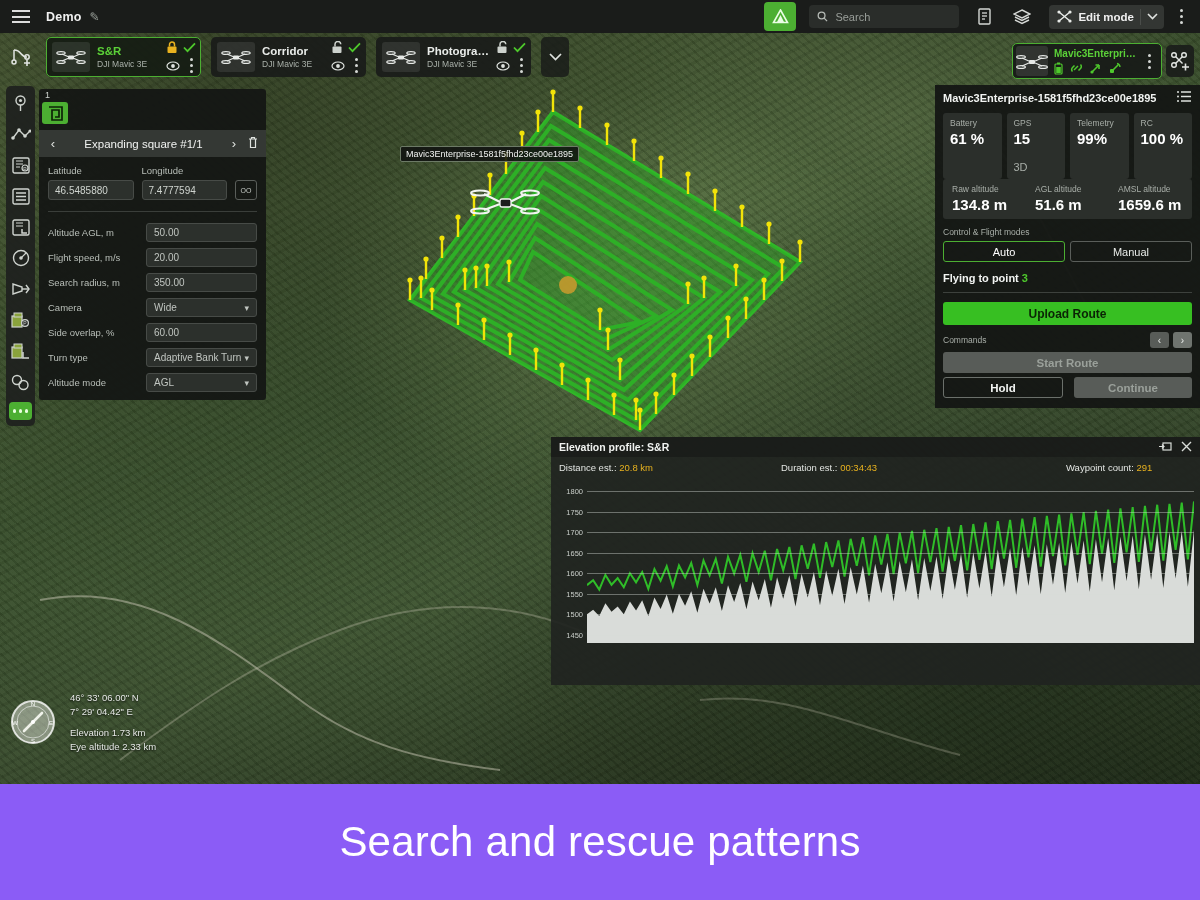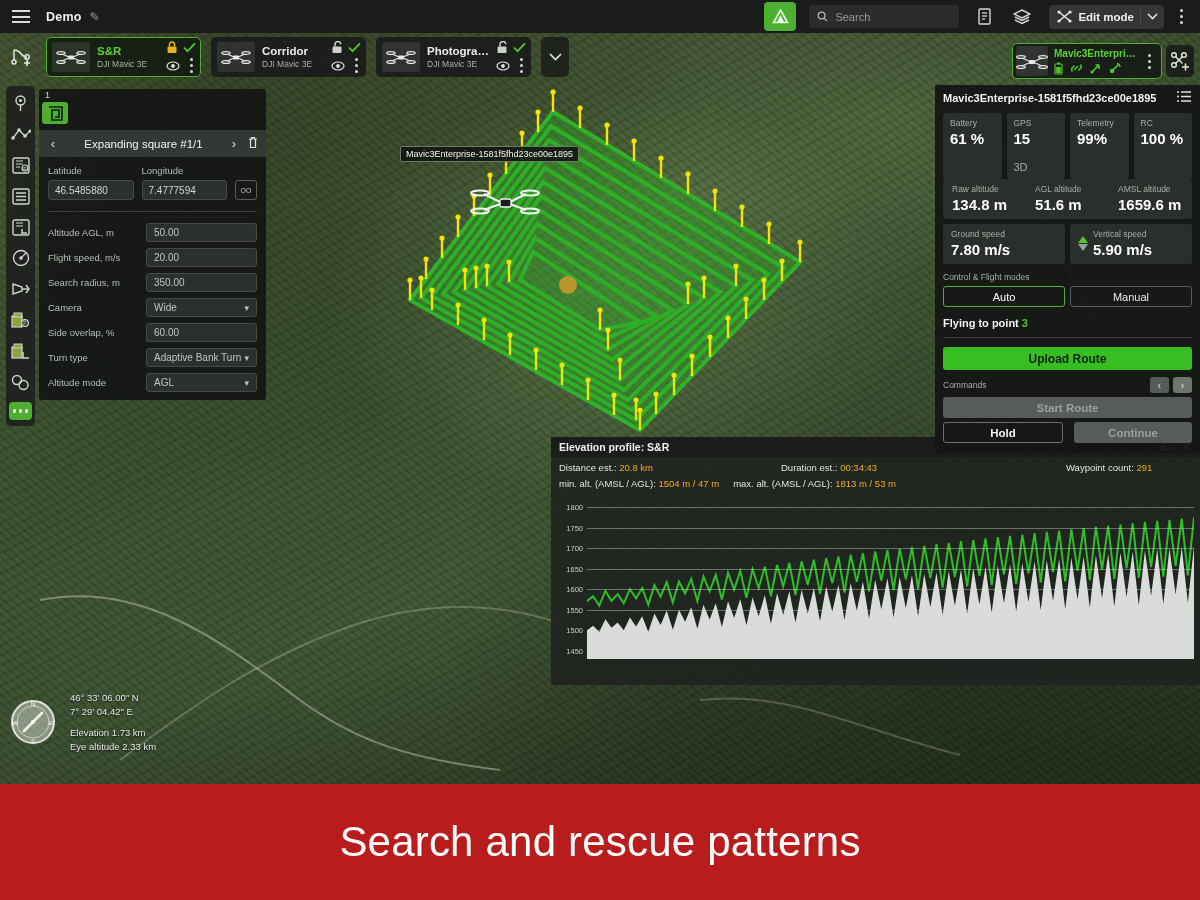--- a/index.html
+++ b/index.html
@@ -299,21 +299,21 @@
     pointer-events: none; z-index: 20; }
   .drone-tip {
     position: absolute; left: 400px; top: 146px; background: rgba(18,20,18,.9);
     border: 1px solid #6c7a66; border-radius: 2px; padding: 2px 5px; font-size: 9px;
     color: #f0f2f0; white-space: nowrap; z-index: 30;
   }
 
   
   .caption {
     position: absolute; left: 0; top: 784px; width: 1200px; height: 116px;
-    background: #b91c1c; display: flex; align-items: center; justify-content: center;
+    background: #8b5cf6; display: flex; align-items: center; justify-content: center;
   }
   .caption span { font-size: 42px; color: #fff; letter-spacing: .2px; }
 </style>
 </head>
 <body>
 
 <div id="app">
 
   <div class="map">
     <div class="map-texture"></div>
@@ -896,38 +896,20 @@
       <div class="col">
         <div class="k">AGL altitude</div>
         <div class="v">51.6 m</div>
       </div>
       <div class="col">
         <div class="k">AMSL altitude</div>
         <div class="v">1659.6 m</div>
       </div>
     </div>
 
-    <div class="spd-row">
-      <div class="spd">
-        <div style="flex:1">
-          <div class="k">Ground speed</div>
-          <div class="v">7.80 m/s</div>
-        </div>
-      </div>
-      <div class="spd">
-        <div class="arrows">
-          <span class="tri-up"></span>
-          <span class="tri-dn"></span>
-        </div>
-        <div style="flex:1">
-          <div class="k">Vertical speed</div>
-          <div class="v">5.90 m/s</div>
-        </div>
-      </div>
-    </div>
 
     <div class="rp-sect">Control &amp; Flight modes</div>
     <div class="mode-row">
       <div class="mode-btn active">Auto</div>
       <div class="mode-btn">Manual</div>
     </div>
 
     <div class="flying-to">
       <span>Flying to point</span>
       <b>3</b>
@@ -979,30 +961,20 @@
         </span>
         <span class="c2">
           <span>Duration est.:</span>
           <span class="amb">00:34:43</span>
         </span>
         <span>
           <span>Waypoint count:</span>
           <span class="amb">291</span>
         </span>
       </div>
-      <div class="ep-line2">
-        <span>
-          <span>min. alt. (AMSL / AGL):</span>
-          <span class="amb">1504 m / 47 m</span>
-        </span>
-        <span>
-          <span>max. alt. (AMSL / AGL):</span>
-          <span class="amb">1813 m / 53 m</span>
-        </span>
-      </div>
     </div>
 
     <div class="ep-chart">
       <div class="ep-ylabels" id="ylabels">
           <span style="top: 152px;">1450</span>
           <span style="top: 131.282px;">1500</span>
           <span style="top: 110.769px;">1550</span>
           <span style="top: 90.2564px;">1600</span>
           <span style="top: 69.7436px;">1650</span>
           <span style="top: 49.2308px;">1700</span>

